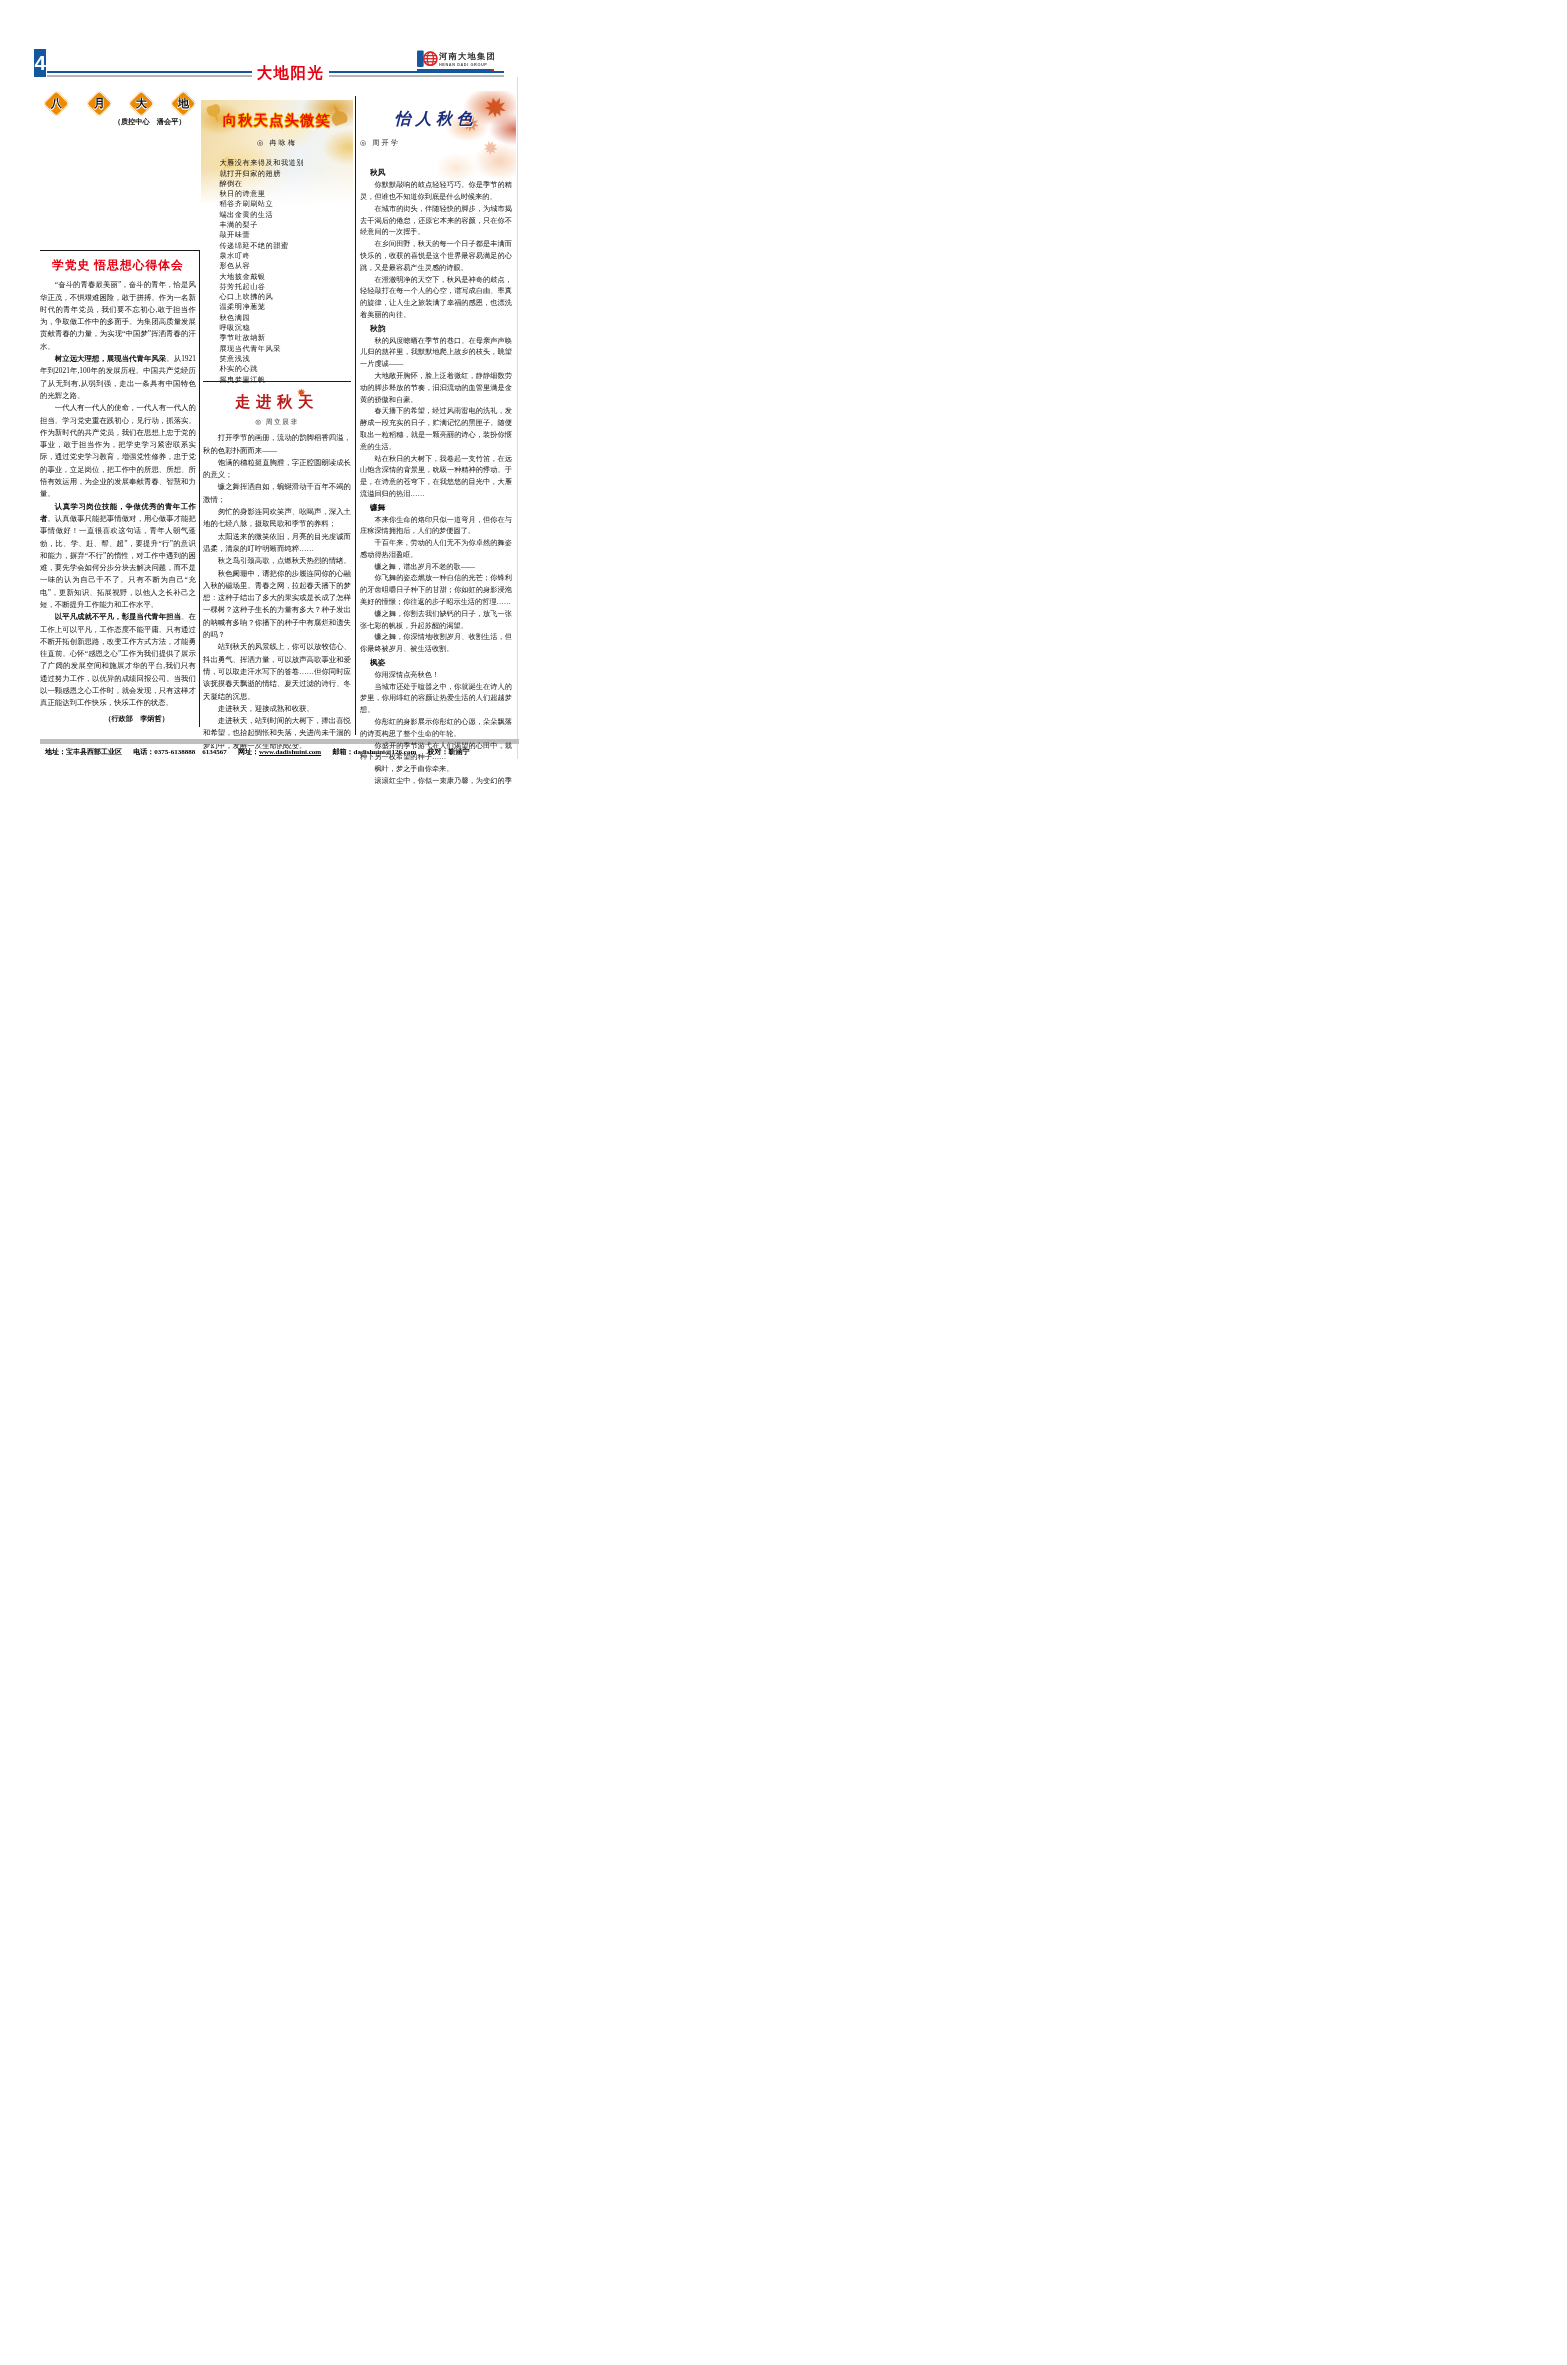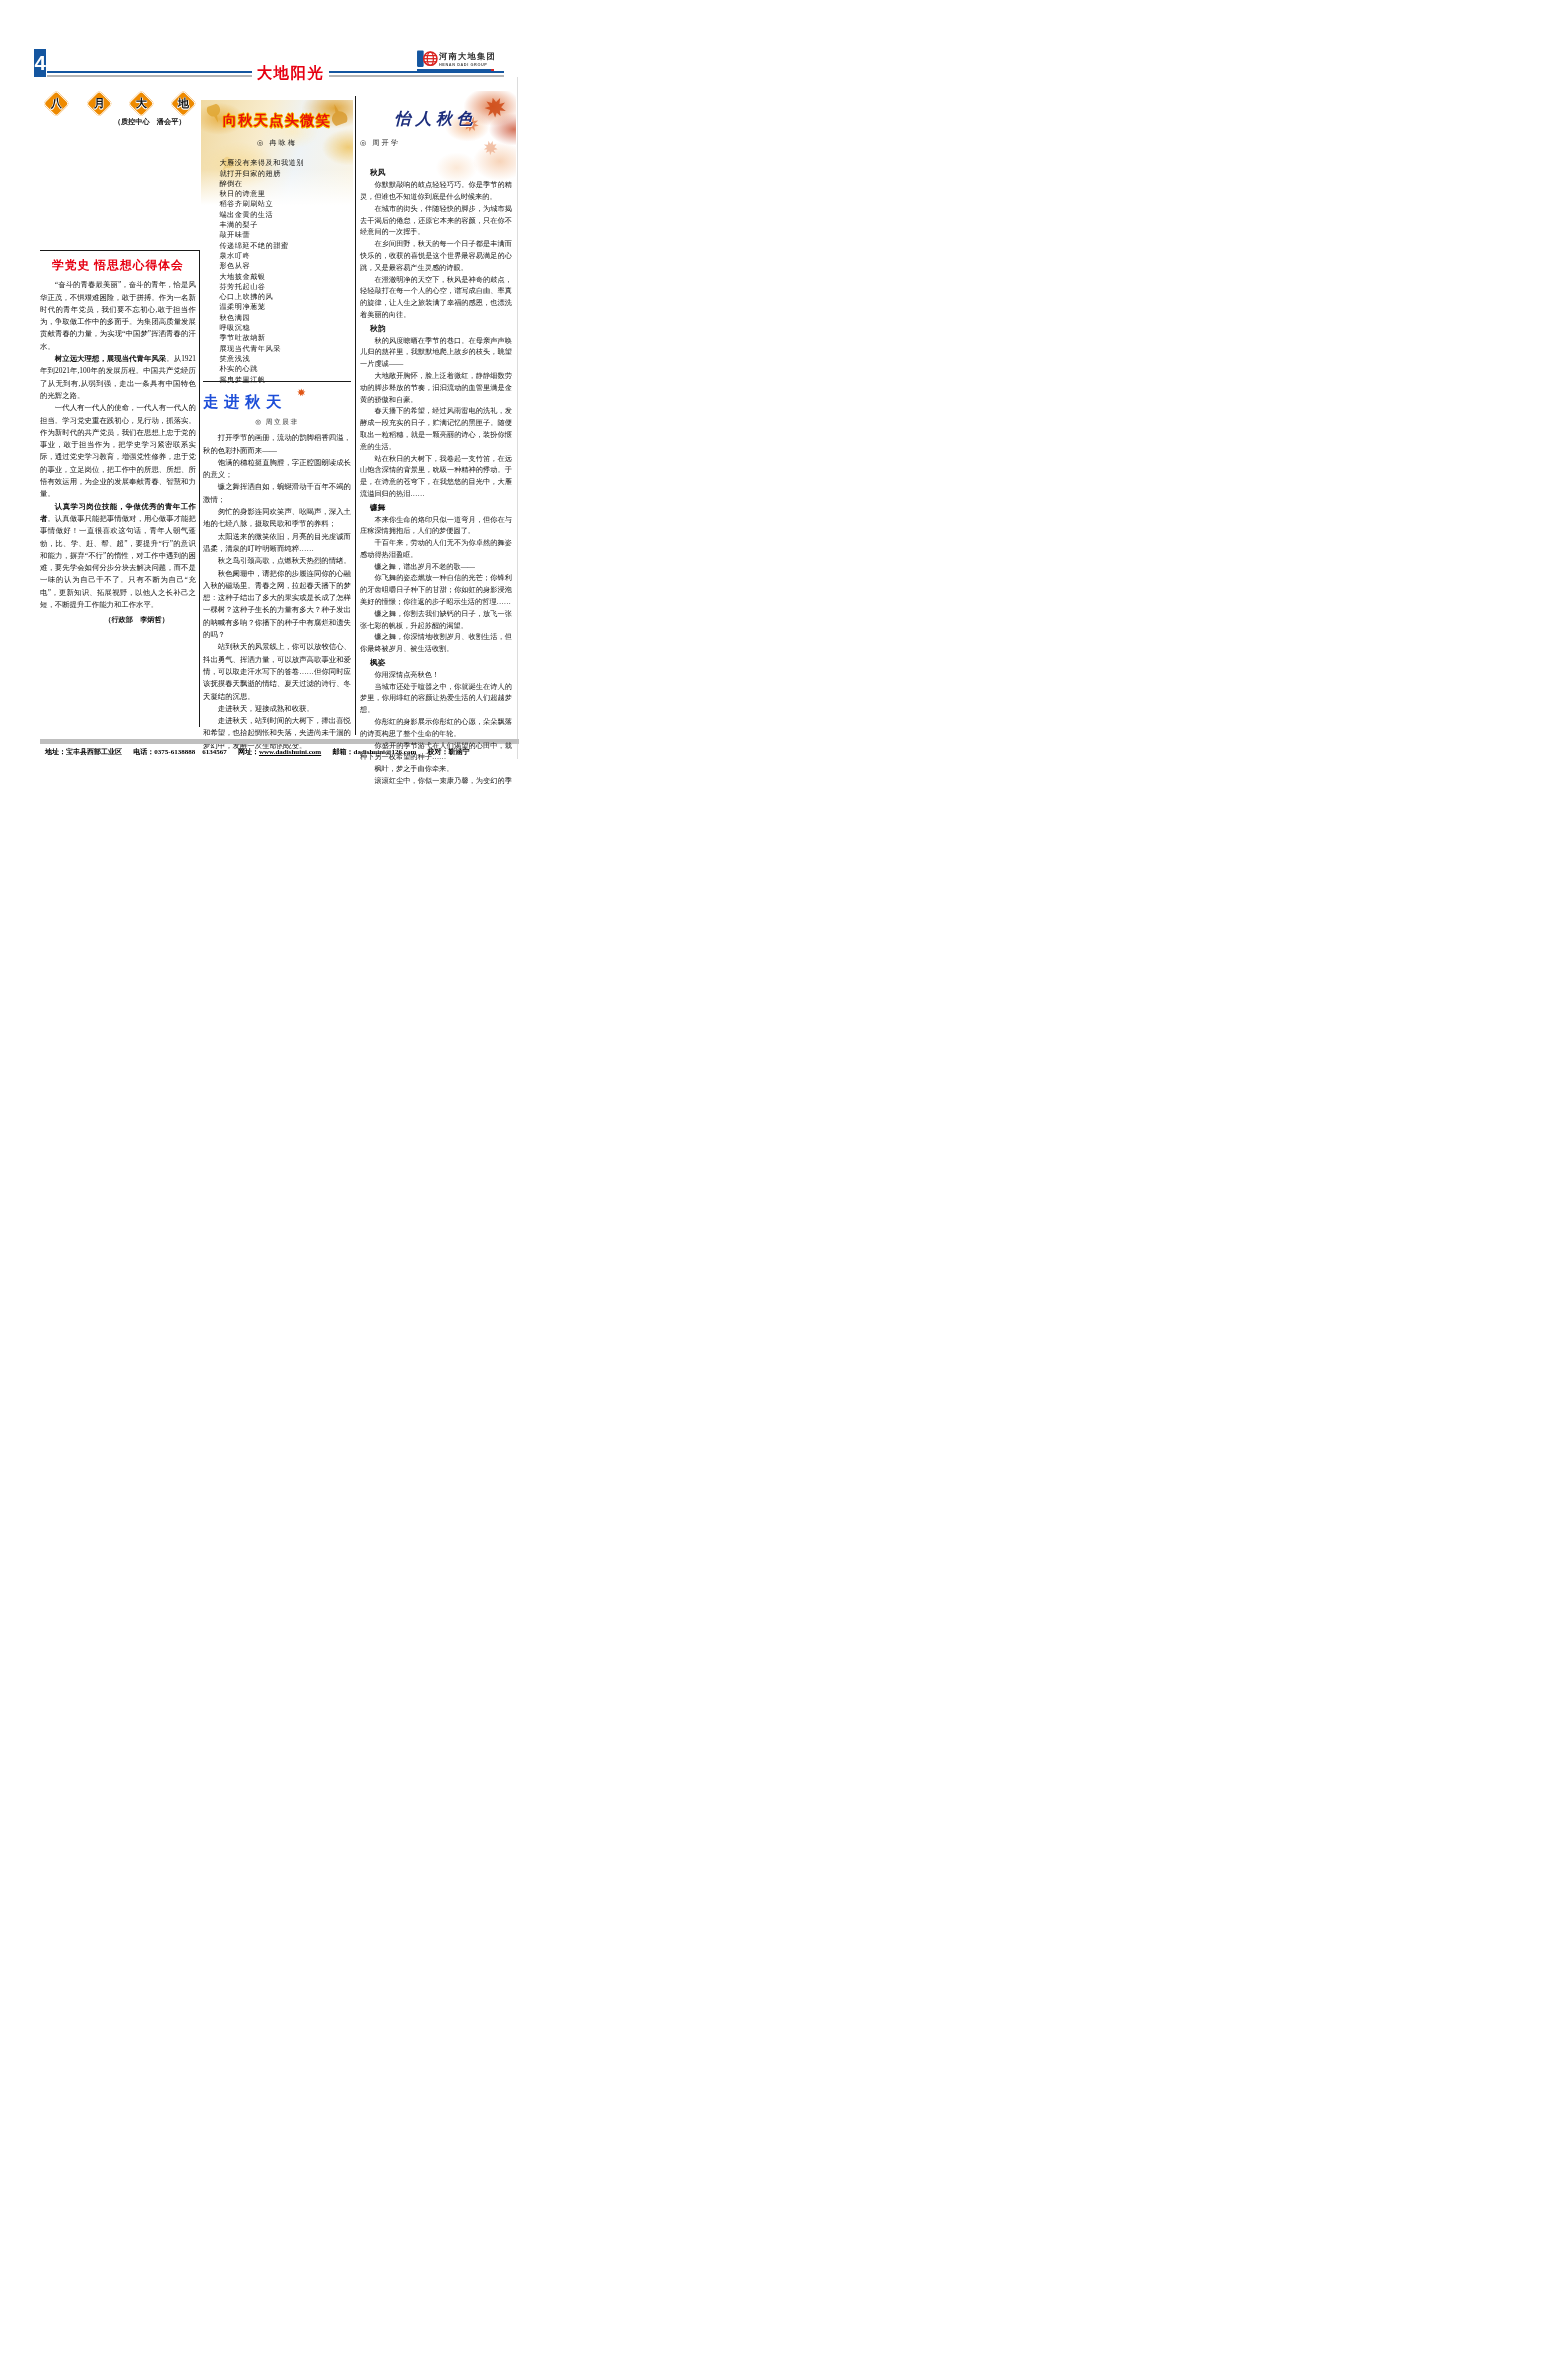--- a/index.html
+++ b/index.html
@@ -63,22 +63,22 @@
              font-size:14px;font-weight:bold;color:#e8100c;letter-spacing:1.5px;
              text-shadow:-0.8px 0 #f6bc00,0.8px 0 #f6bc00,0 -0.8px #f6bc00,0 0.8px #f6bc00,
                          -0.5px -0.5px #f6bc00,0.5px 0.5px #f6bc00,-0.5px 0.5px #f6bc00,0.5px -0.5px #f6bc00;}
   .mid-author{position:relative;z-index:1;margin-top:7.7px;text-align:center;font-size:7.2px;
               letter-spacing:2.1px;color:#222;}
   .mid-poem{position:relative;z-index:1;margin:10.3px 0 0 16.4px;font-size:7.2px;line-height:10.3px;
             letter-spacing:0.5px;}
   .mid-poem div{white-space:nowrap;}
   .mid-rule{position:absolute;left:203px;top:381px;width:148px;border-top:1px solid #1a1a1a;}
   .mid-article{position:absolute;left:203px;top:388px;width:148px;}
-  .ma-title{position:relative;margin:4.1px 0 0 0;font-size:15.4px;font-weight:bold;
-            color:#1d4ed8;letter-spacing:5.6px;}
+  .ma-title{position:relative;margin:4.1px 0 0 0;text-align:center;font-size:15.4px;font-weight:bold;
+            color:#b91c1c;letter-spacing:5.6px;}
   .ma-leaf{position:absolute;left:94px;top:0px;}
   .ma-author{margin:5.1px 0 5.1px 0;text-align:center;font-size:6.7px;letter-spacing:1.5px;color:#222;}
   .ma-body p{margin:0;font-size:7.4px;line-height:12.3px;text-align:justify;text-indent:2em;}
 
   
   .right-rule{position:absolute;left:355px;top:96px;height:639px;border-left:1px solid #1a1a1a;}
   .right-col{position:absolute;left:360px;top:94px;width:152px;}
   .maple-bg{position:absolute;top:-3.1px;right:-4.1px;width:108px;height:128px;z-index:0;
     background:
       radial-gradient(ellipse 41px 28px at 78% 12%, rgba(216,90,30,.75), rgba(216,90,30,0) 70%),
@@ -155,20 +155,21 @@
   </div>
 
   <div class="left-article">
     <div class="la-title">学党史 悟思想心得体会</div>
     <div class="la-body">
 
     <p><b class="lead"></b><span>“奋斗的青春最美丽”，奋斗的青年，恰是风华正茂，不惧艰难困险，敢于拼搏。作为一名新时代的青年党员，我们要不忘初心,敢于担当作为，争取做工作中的多面手。为集团高质量发展贡献青春的力量，为实现“中国梦”挥洒青春的汗水。</span></p>
         <p><b class="lead">树立远大理想，展现当代青年风采</b><span>。从1921年到2021年,100年的发展历程。中国共产党经历了从无到有,从弱到强，走出一条具有中国特色的光辉之路。</span></p>
         <p><b class="lead"></b><span>一代人有一代人的使命，一代人有一代人的担当。学习党史重在践初心，见行动，抓落实。作为新时代的共产党员，我们在思想上忠于党的事业，敢于担当作为，把学史学习紧密联系实际，通过党史学习教育，增强党性修养，忠于党的事业，立足岗位，把工作中的所思、所想、所悟有效运用，为企业的发展奉献青春、智慧和力量。</span></p>
         <p><b class="lead">认真学习岗位技能，争做优秀的青年工作者</b><span>。认真做事只能把事情做对，用心做事才能把事情做好！一直很喜欢这句话，青年人朝气蓬勃，比、学、赶、帮、超”，要提升“行”的意识和能力，摒弃“不行”的惰性，对工作中遇到的困难，要先学会如何分步分块去解决问题，而不是一味的认为自己干不了。只有不断为自己“充电”，更新知识、拓展视野，以他人之长补己之短，不断提升工作能力和工作水平。</span></p>
+        <p><b class="lead">以平凡成就不平凡，彰显当代青年担当</b><span>。在工作上可以平凡，工作态度不能平庸。只有通过不断开拓创新思路，改变工作方式方法，才能勇往直前。心怀“感恩之心”工作为我们提供了展示了广阔的发展空间和施展才华的平台,我们只有通过努力工作，以优异的成绩回报公司。当我们以一颗感恩之心工作时，就会发现，只有这样才真正能达到工作快乐，快乐工作的状态。</span></p>
       </div>
     <div class="la-attr">（行政部　李炳哲）</div>
   </div>
 
   <div class="mid-col">
     <div class="ginkgo-bg"></div>
     <svg class="ginkgo-leaf" style="left:3.1px;top:4.1px;transform:rotate(-20deg);" width="17.4" height="19.5" viewBox="0 0 34 38">
       <path d="M18 36 L15 22 A13 13 0 1 1 21 22 Z" fill="#e0a52e"></path>
       </svg>
     <svg class="ginkgo-leaf" style="right:2.1px;top:1px;transform:rotate(160deg);" width="20.5" height="22.6" viewBox="0 0 34 38">

